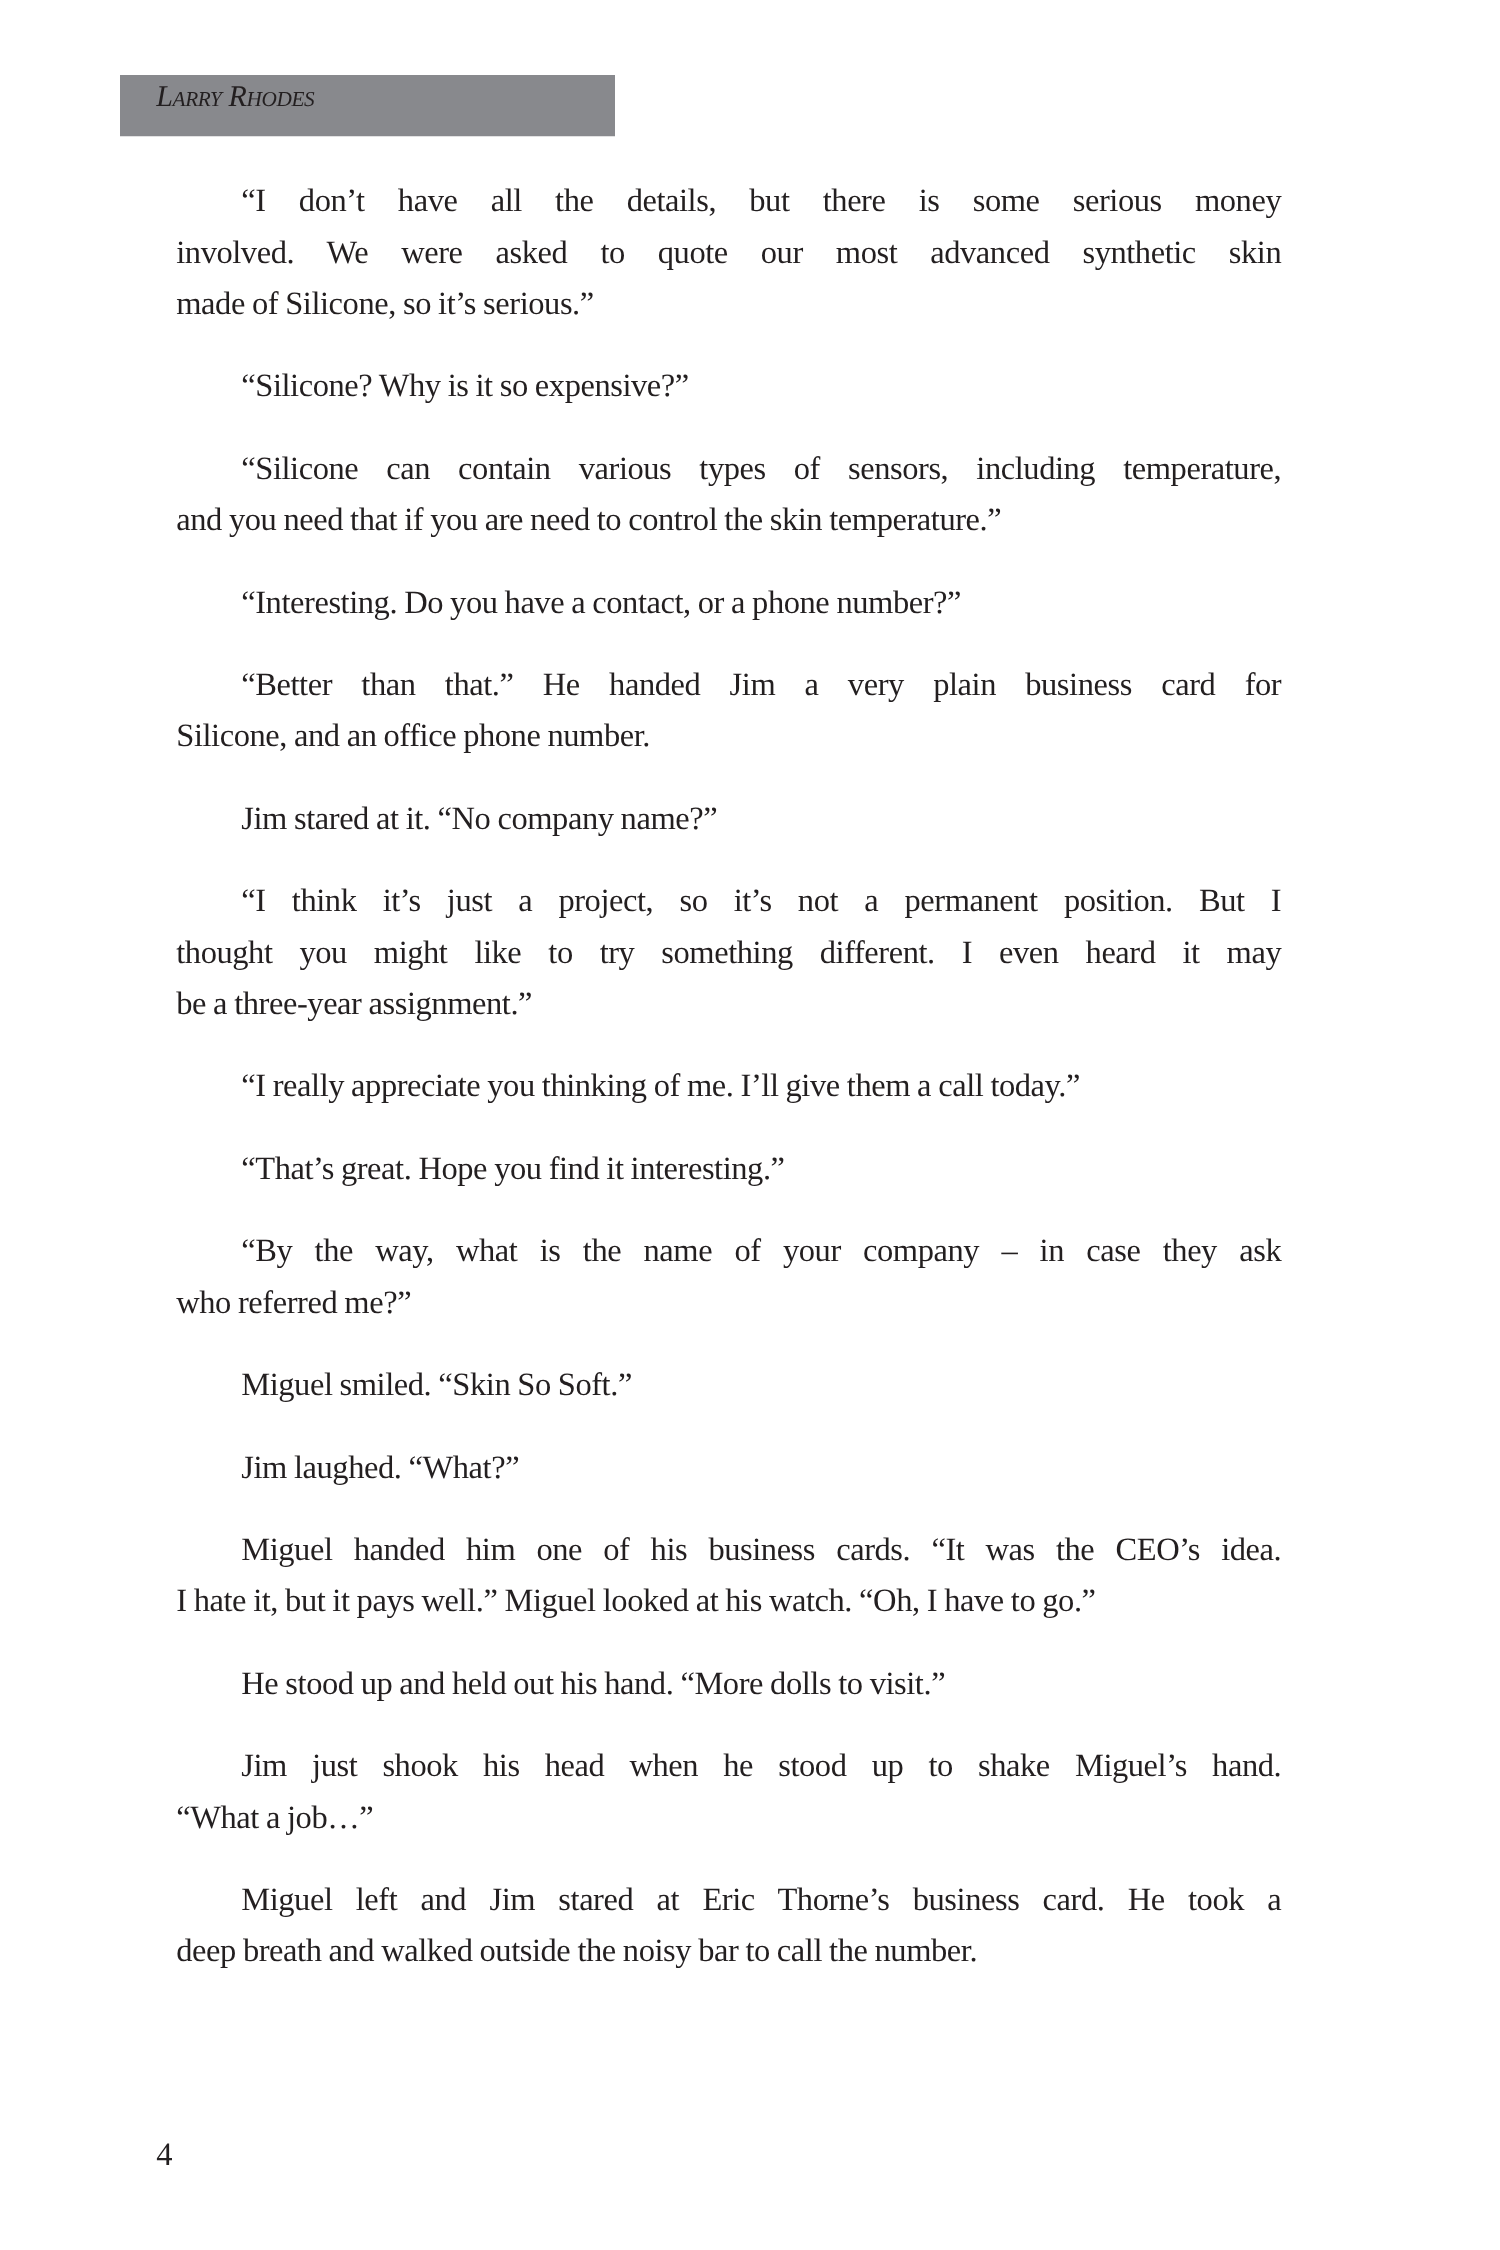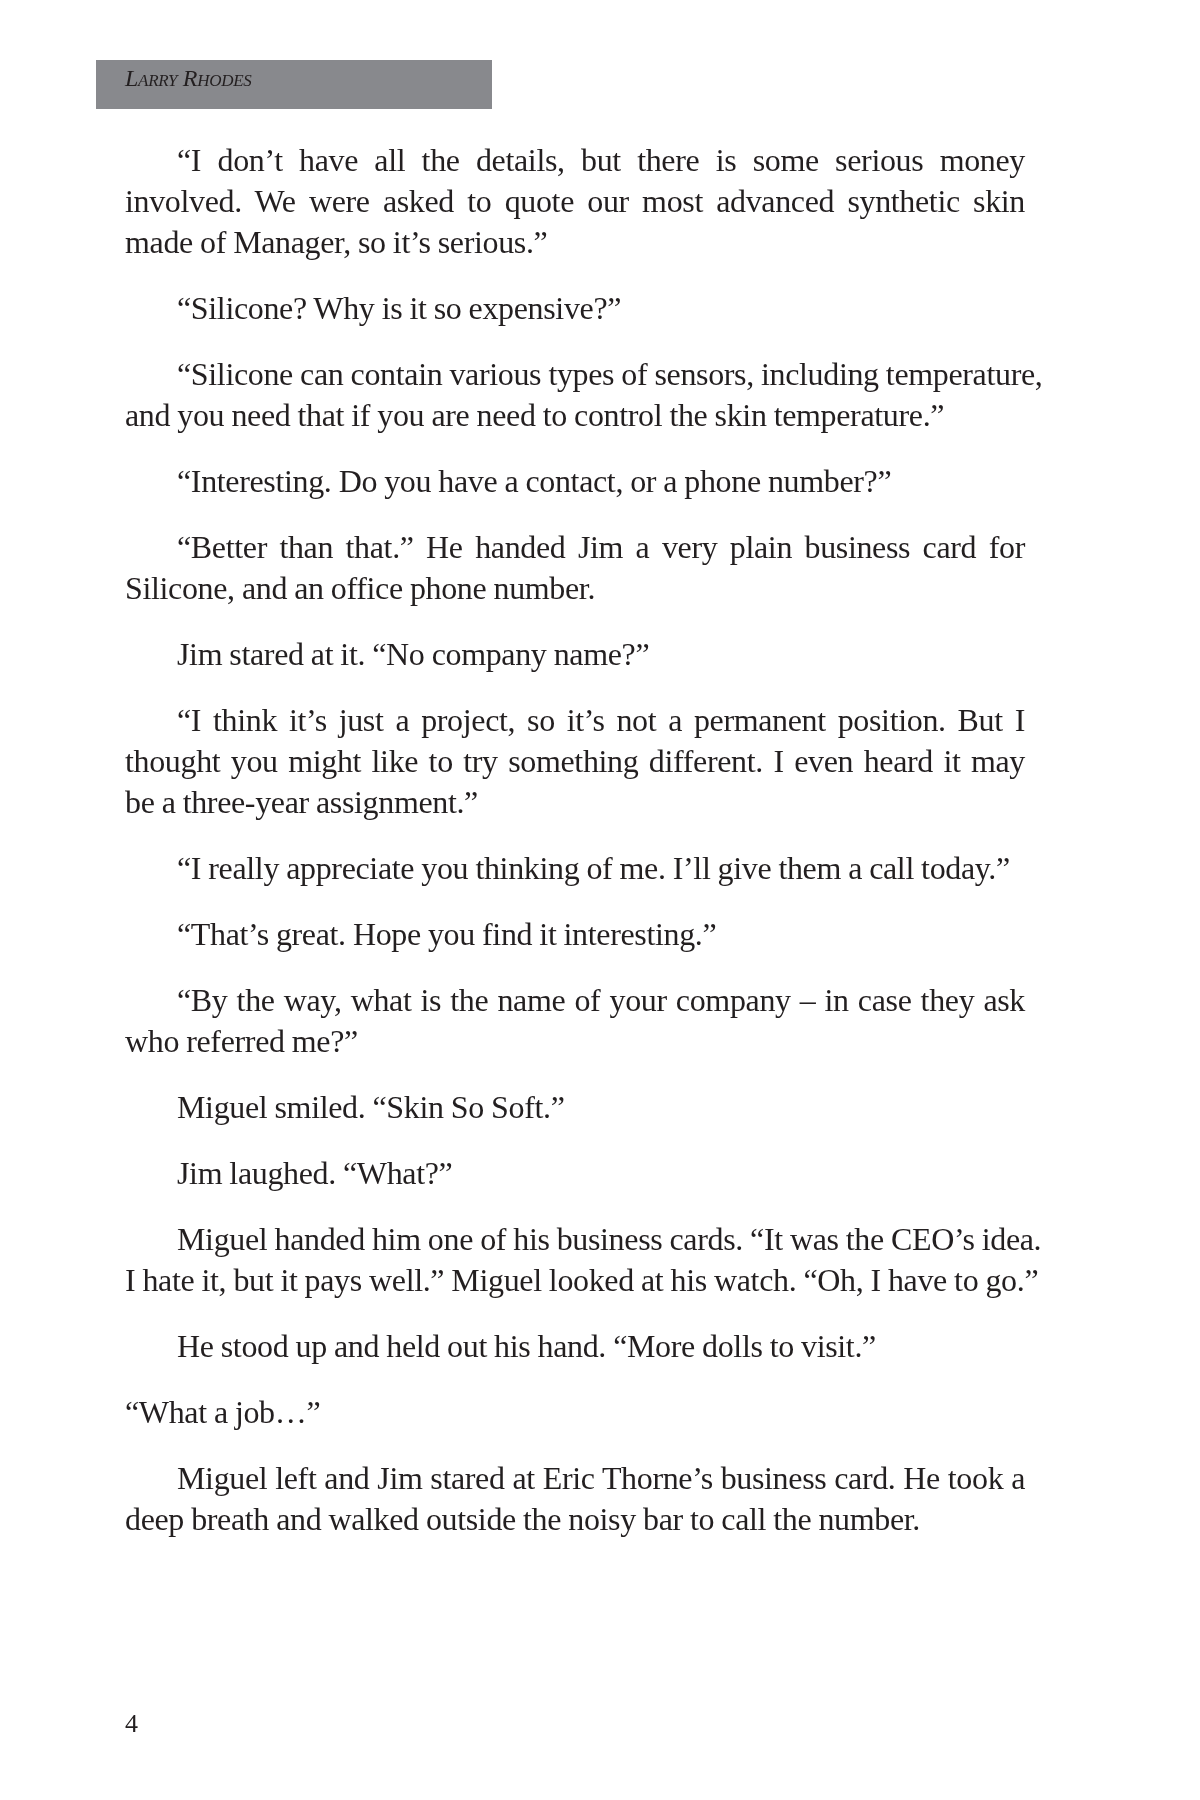--- a/index.html
+++ b/index.html
@@ -40,26 +40,27 @@
     top: 140px;
     width: 900px;
   }
   .para {
     margin: 0 0 25px 0;
   }
   .line {
     display: block;
     height: 41px;
     line-height: 41px;
-    font-size: 32px;
+    font-size: 26px;
     white-space: nowrap;
     text-align: justify;
     text-align-last: justify;
     letter-spacing: -0.35px;
     word-spacing: -0.5px;
+    margin-left: 16px;
   }
   .line.last {
     text-align: left;
     text-align-last: left;
   }
   .line.indent {
     padding-left: 52px;
   }
   .page-number {
     position: absolute;
@@ -73,21 +74,21 @@
 <body>
 
 <div class="running-head">
   <span class="running-head-text">Larry Rhodes</span>
 </div>
 
 <div class="body-text" id="body-text">
     <div class="para">
       <span class="line indent">“I don’t have all the details, but there is some serious money</span>
       <span class="line">involved. We were asked to quote our most advanced synthetic skin</span>
-      <span class="line last">made of Manager, so it’s serious.”</span>
+      <span class="line last">made of Silicone, so it’s serious.”</span>
     </div>
     <div class="para">
       <span class="line indent last">“Silicone? Why is it so expensive?”</span>
     </div>
     <div class="para">
       <span class="line indent">“Silicone can contain various types of sensors, including temperature,</span>
       <span class="line last">and you need that if you are need to control the skin temperature.”</span>
     </div>
     <div class="para">
       <span class="line indent last">“Interesting. Do you have a contact, or a phone number?”</span>
@@ -121,20 +122,21 @@
       <span class="line indent last">Jim laughed. “What?”</span>
     </div>
     <div class="para">
       <span class="line indent">Miguel handed him one of his business cards. “It was the CEO’s idea.</span>
       <span class="line last">I hate it, but it pays well.” Miguel looked at his watch. “Oh, I have to go.”</span>
     </div>
     <div class="para">
       <span class="line indent last">He stood up and held out his hand. “More dolls to visit.”</span>
     </div>
     <div class="para">
+      <span class="line indent">Jim just shook his head when he stood up to shake Miguel’s hand.</span>
       <span class="line last">“What a job…”</span>
     </div>
     <div class="para">
       <span class="line indent">Miguel left and Jim stared at Eric Thorne’s business card. He took a</span>
       <span class="line last">deep breath and walked outside the noisy bar to call the number.</span>
     </div>
   </div>
 
 <div class="page-number">4</div>
 

